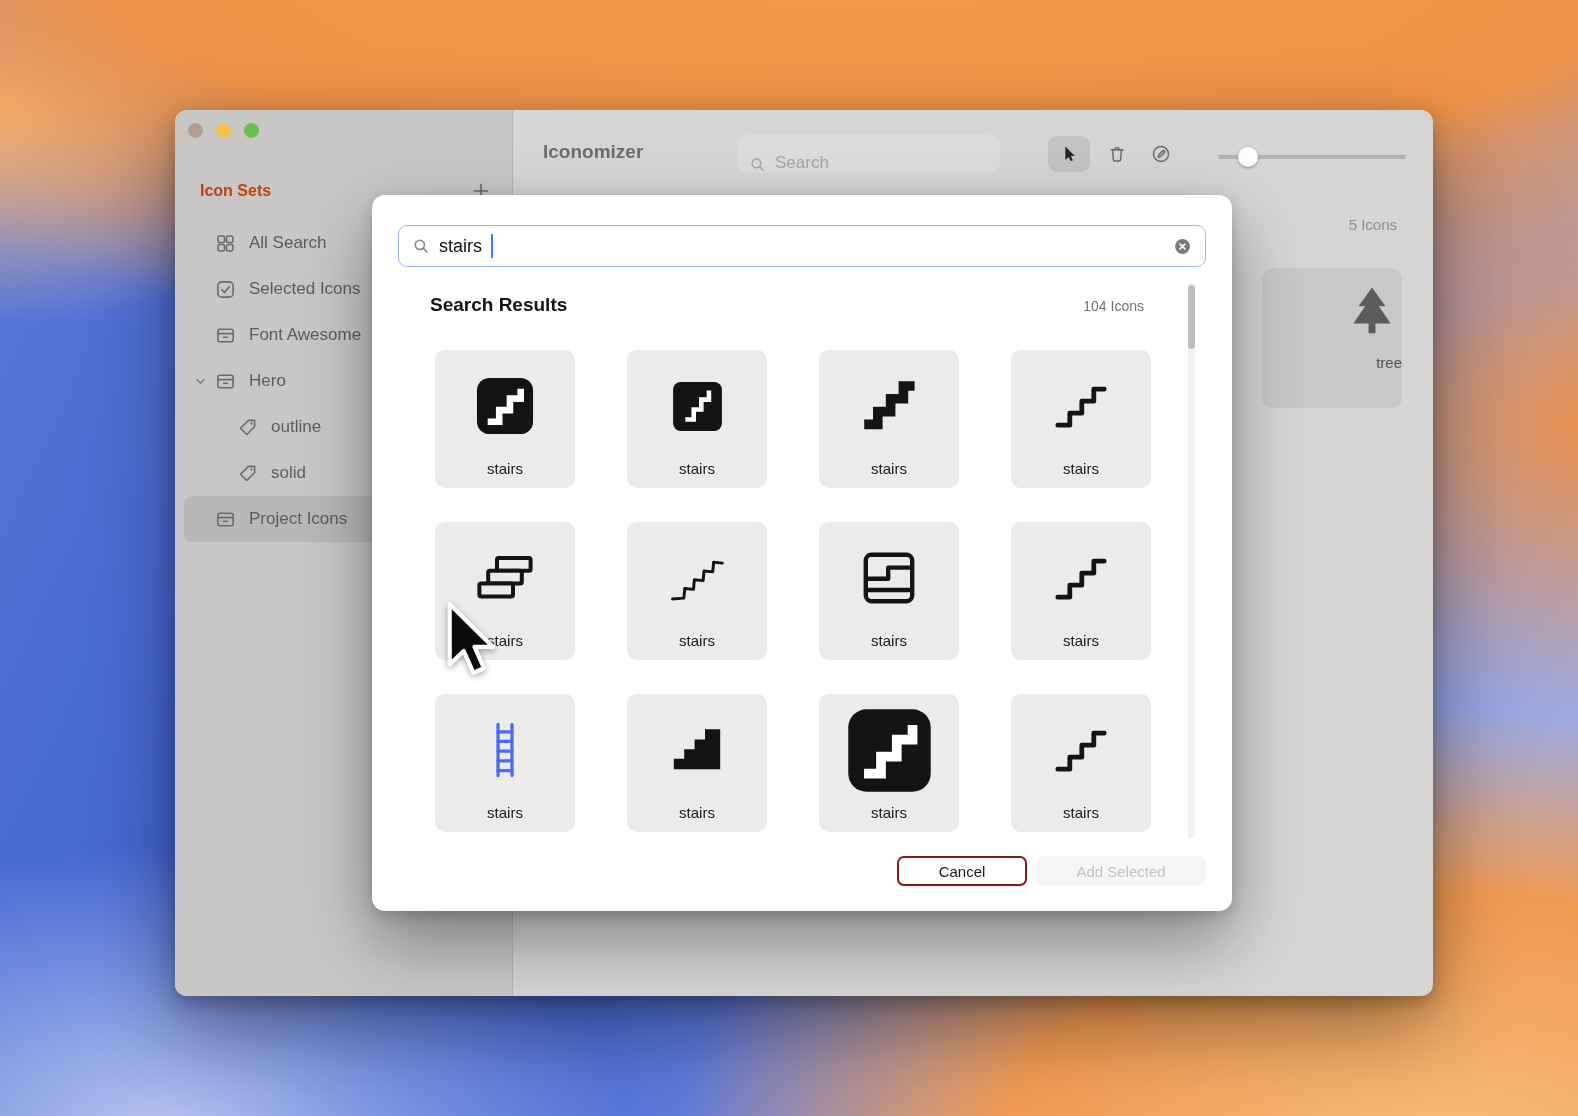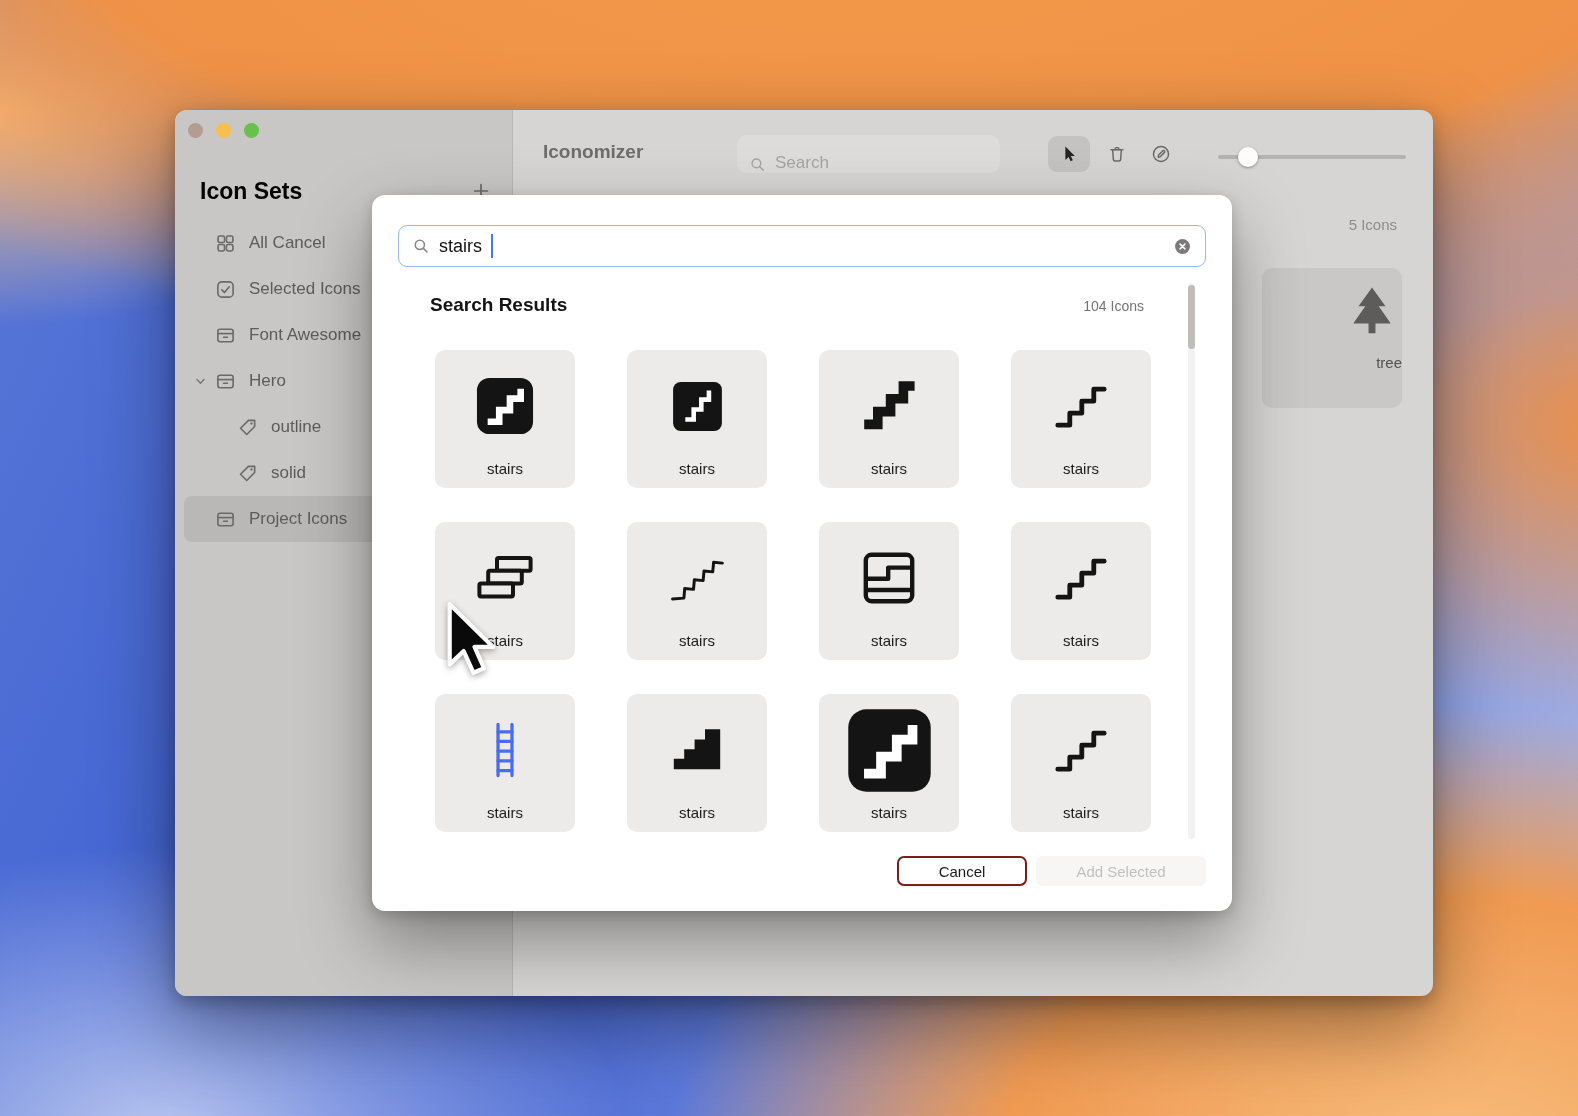--- a/index.html
+++ b/index.html
@@ -37,21 +37,21 @@
   .tool-trash{left:922px;width:40px;color:#6b6967}
   .tool-annot{left:966px;width:40px;color:#6b6967}
   .slider{position:absolute;left:1043px;top:36px;width:188px;height:22px}
   .slider .track{position:absolute;left:0;right:0;top:9px;height:4px;border-radius:2px;background:#b5b3b1}
   .slider .thumb{position:absolute;top:1px;left:16%;width:20px;height:20px;margin-left:-10px;background:#fcfcfc;
     border-radius:50%;box-shadow:0 1px 3px rgba(0,0,0,.35)}
 
   
   .sidebar{position:absolute;left:0;top:64px;width:338px}
   .sb-head{display:flex;align-items:center;height:34px;padding:0 22px 0 25px}
-  .sb-head .txt{flex:1;font-size:23px;font-weight:700;color:#000000}
+  .sb-head .txt{flex:1;font-size:16px;font-weight:700;color:#c2410c}
   .sb-head svg{width:20px;height:20px;color:#6f6d6b}
   .sb-rows{margin-top:12px}
   .sb-row{position:relative;height:46px;display:flex;align-items:center;gap:13px;margin:0 9px;
     padding-left:31px;border-radius:8px;font-size:17px;color:#5e5c5a}
   .sb-row svg.ic{width:21px;height:21px;color:#6c6a68;flex:none}
   .sb-row.indent{padding-left:53px}
   .sb-row.sel{background:#bab8b6}
   .sb-row .chev{position:absolute;left:8px;width:17px;height:17px;color:#7a7876}
 
   
@@ -250,21 +250,21 @@
       <span class="txt">Icon Sets</span>
       <svg>
           <use href="#sym-plus"></use>
         </svg>
     </div>
     <div class="sb-rows">
       <div class="sb-row">
         <svg class="ic">
             <use href="#sym-grid"></use>
           </svg>
-        <span>All Cancel</span>
+        <span>All Search</span>
       </div>
       <div class="sb-row">
         <svg class="ic">
             <use href="#sym-checkbox-checked"></use>
           </svg>
         <span>Selected Icons</span>
       </div>
       <div class="sb-row">
         <svg class="ic">
             <use href="#sym-archive-box"></use>

